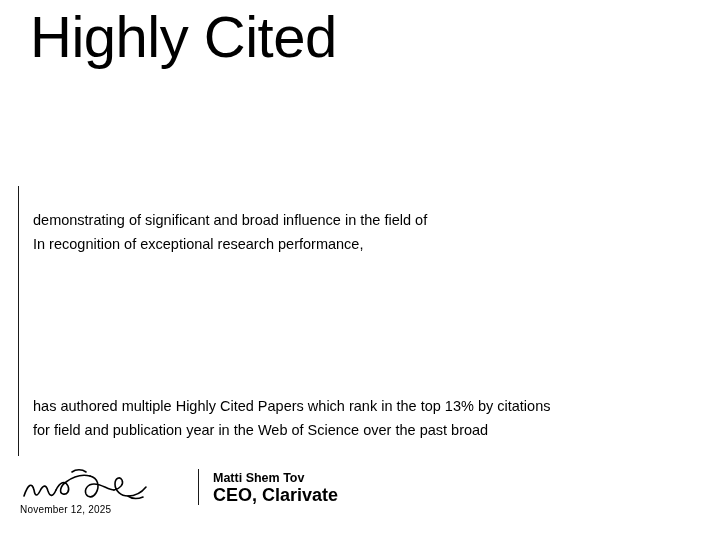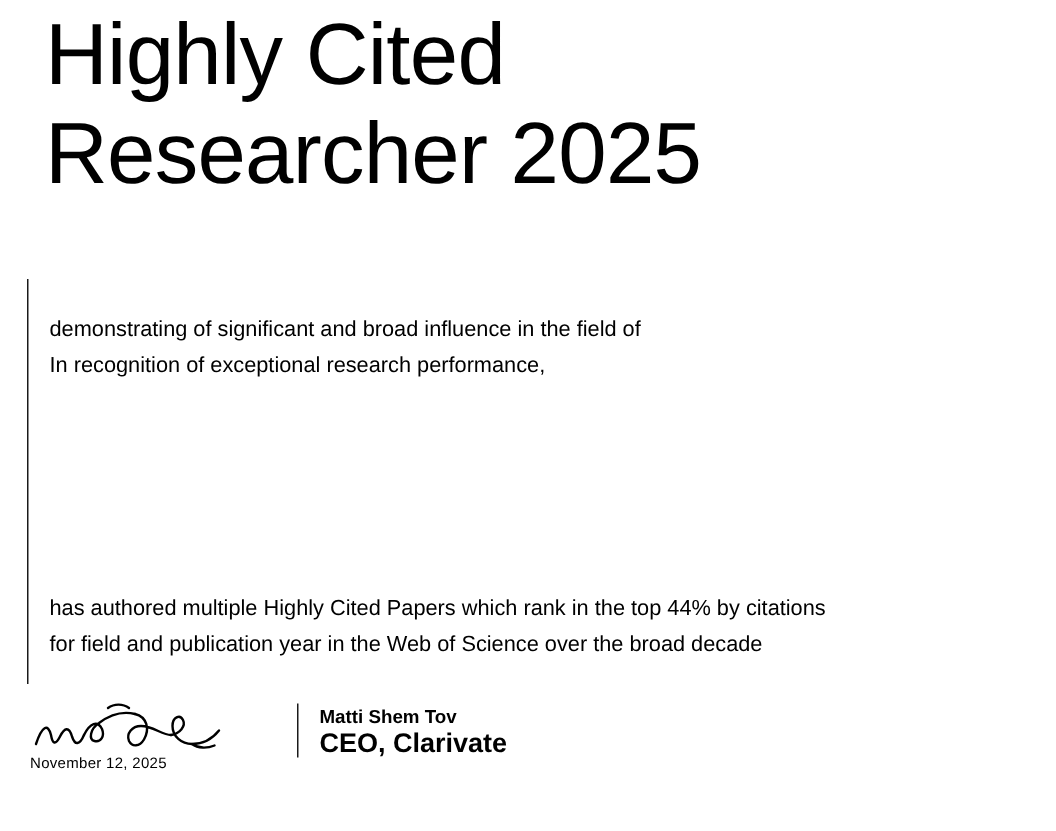--- a/index.html
+++ b/index.html
@@ -118,33 +118,32 @@
 </style>
 </head>
 <body>
 
 <div class="certificate">
 
   <div class="left-rule"></div>
 
   <div class="title-block">
     <div class="title-line">Highly Cited</div>
-    <div class="title-line">Researcher 2025</div>
   </div>
 
   <div class="recognition">
     <div>demonstrating of significant and broad influence in the field of</div>
     <div>In recognition of exceptional research performance,</div>
   </div>
 
 
 
   <div class="statement">
-    <div>has authored multiple Highly Cited Papers which rank in the top 44% by citations</div>
-    <div>for field and publication year in the Web of Science over the broad decade</div>
+    <div>has authored multiple Highly Cited Papers which rank in the top 13% by citations</div>
+    <div>for field and publication year in the Web of Science over the past broad</div>
   </div>
 
   <div class="signature-row">
     <div class="signature-mark">
       <svg width="170" height="42" viewBox="0 0 170 42" xmlns="http://www.w3.org/2000/svg">
         <g fill="none" stroke="#000000" stroke-width="1.6" stroke-linecap="round" stroke-linejoin="round">
           <path d="M4 30 C8 18, 12 16, 14 24 C15 30, 17 31, 20 25 C23 19, 26 18, 28 25 C30 31, 33 31, 36 24"></path>
           <path d="M36 24 C40 16, 45 14, 48 20 C50 25, 47 29, 43 28 C39 27, 40 20, 46 16 C54 10, 62 8, 70 10"></path>
           <path d="M70 10 C78 12, 80 20, 76 27 C73 32, 68 32, 66 28 C64 23, 68 18, 74 18 C82 18, 88 24, 94 24"></path>
           <path d="M94 24 C100 23, 104 18, 102 14 C100 10, 95 12, 95 18 C95 25, 101 30, 108 30 C116 30, 122 26, 126 21"></path>

